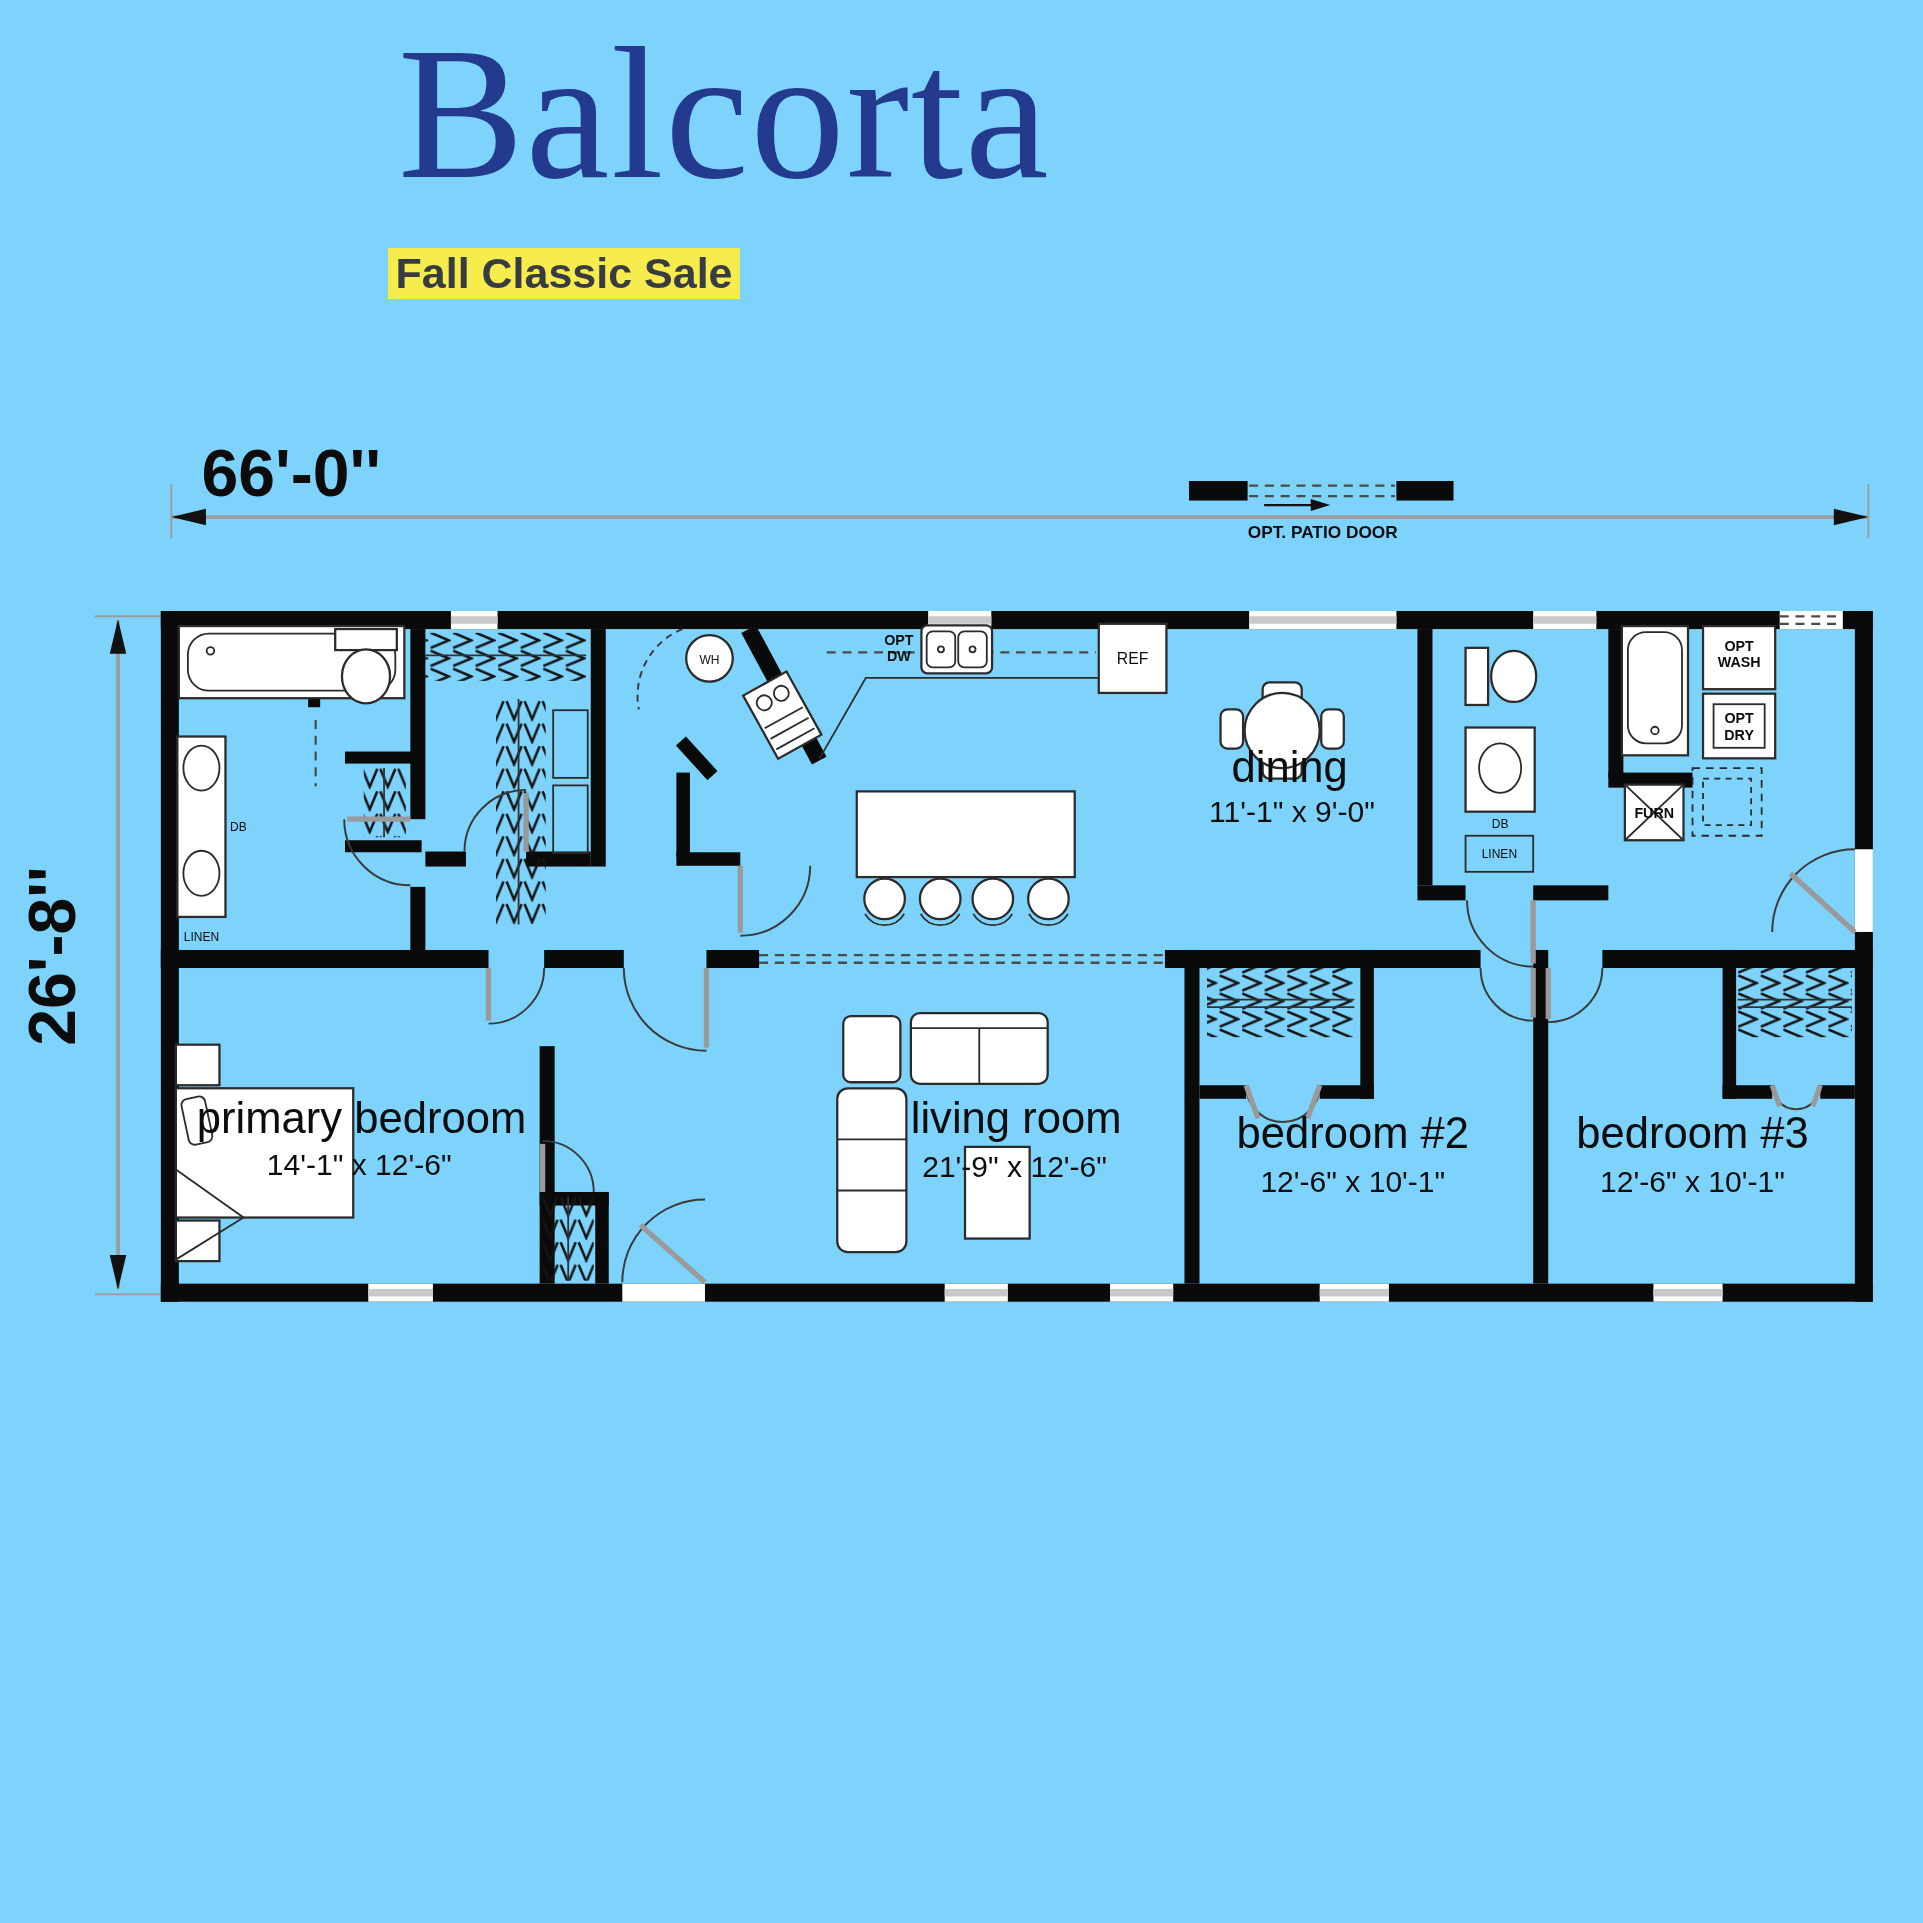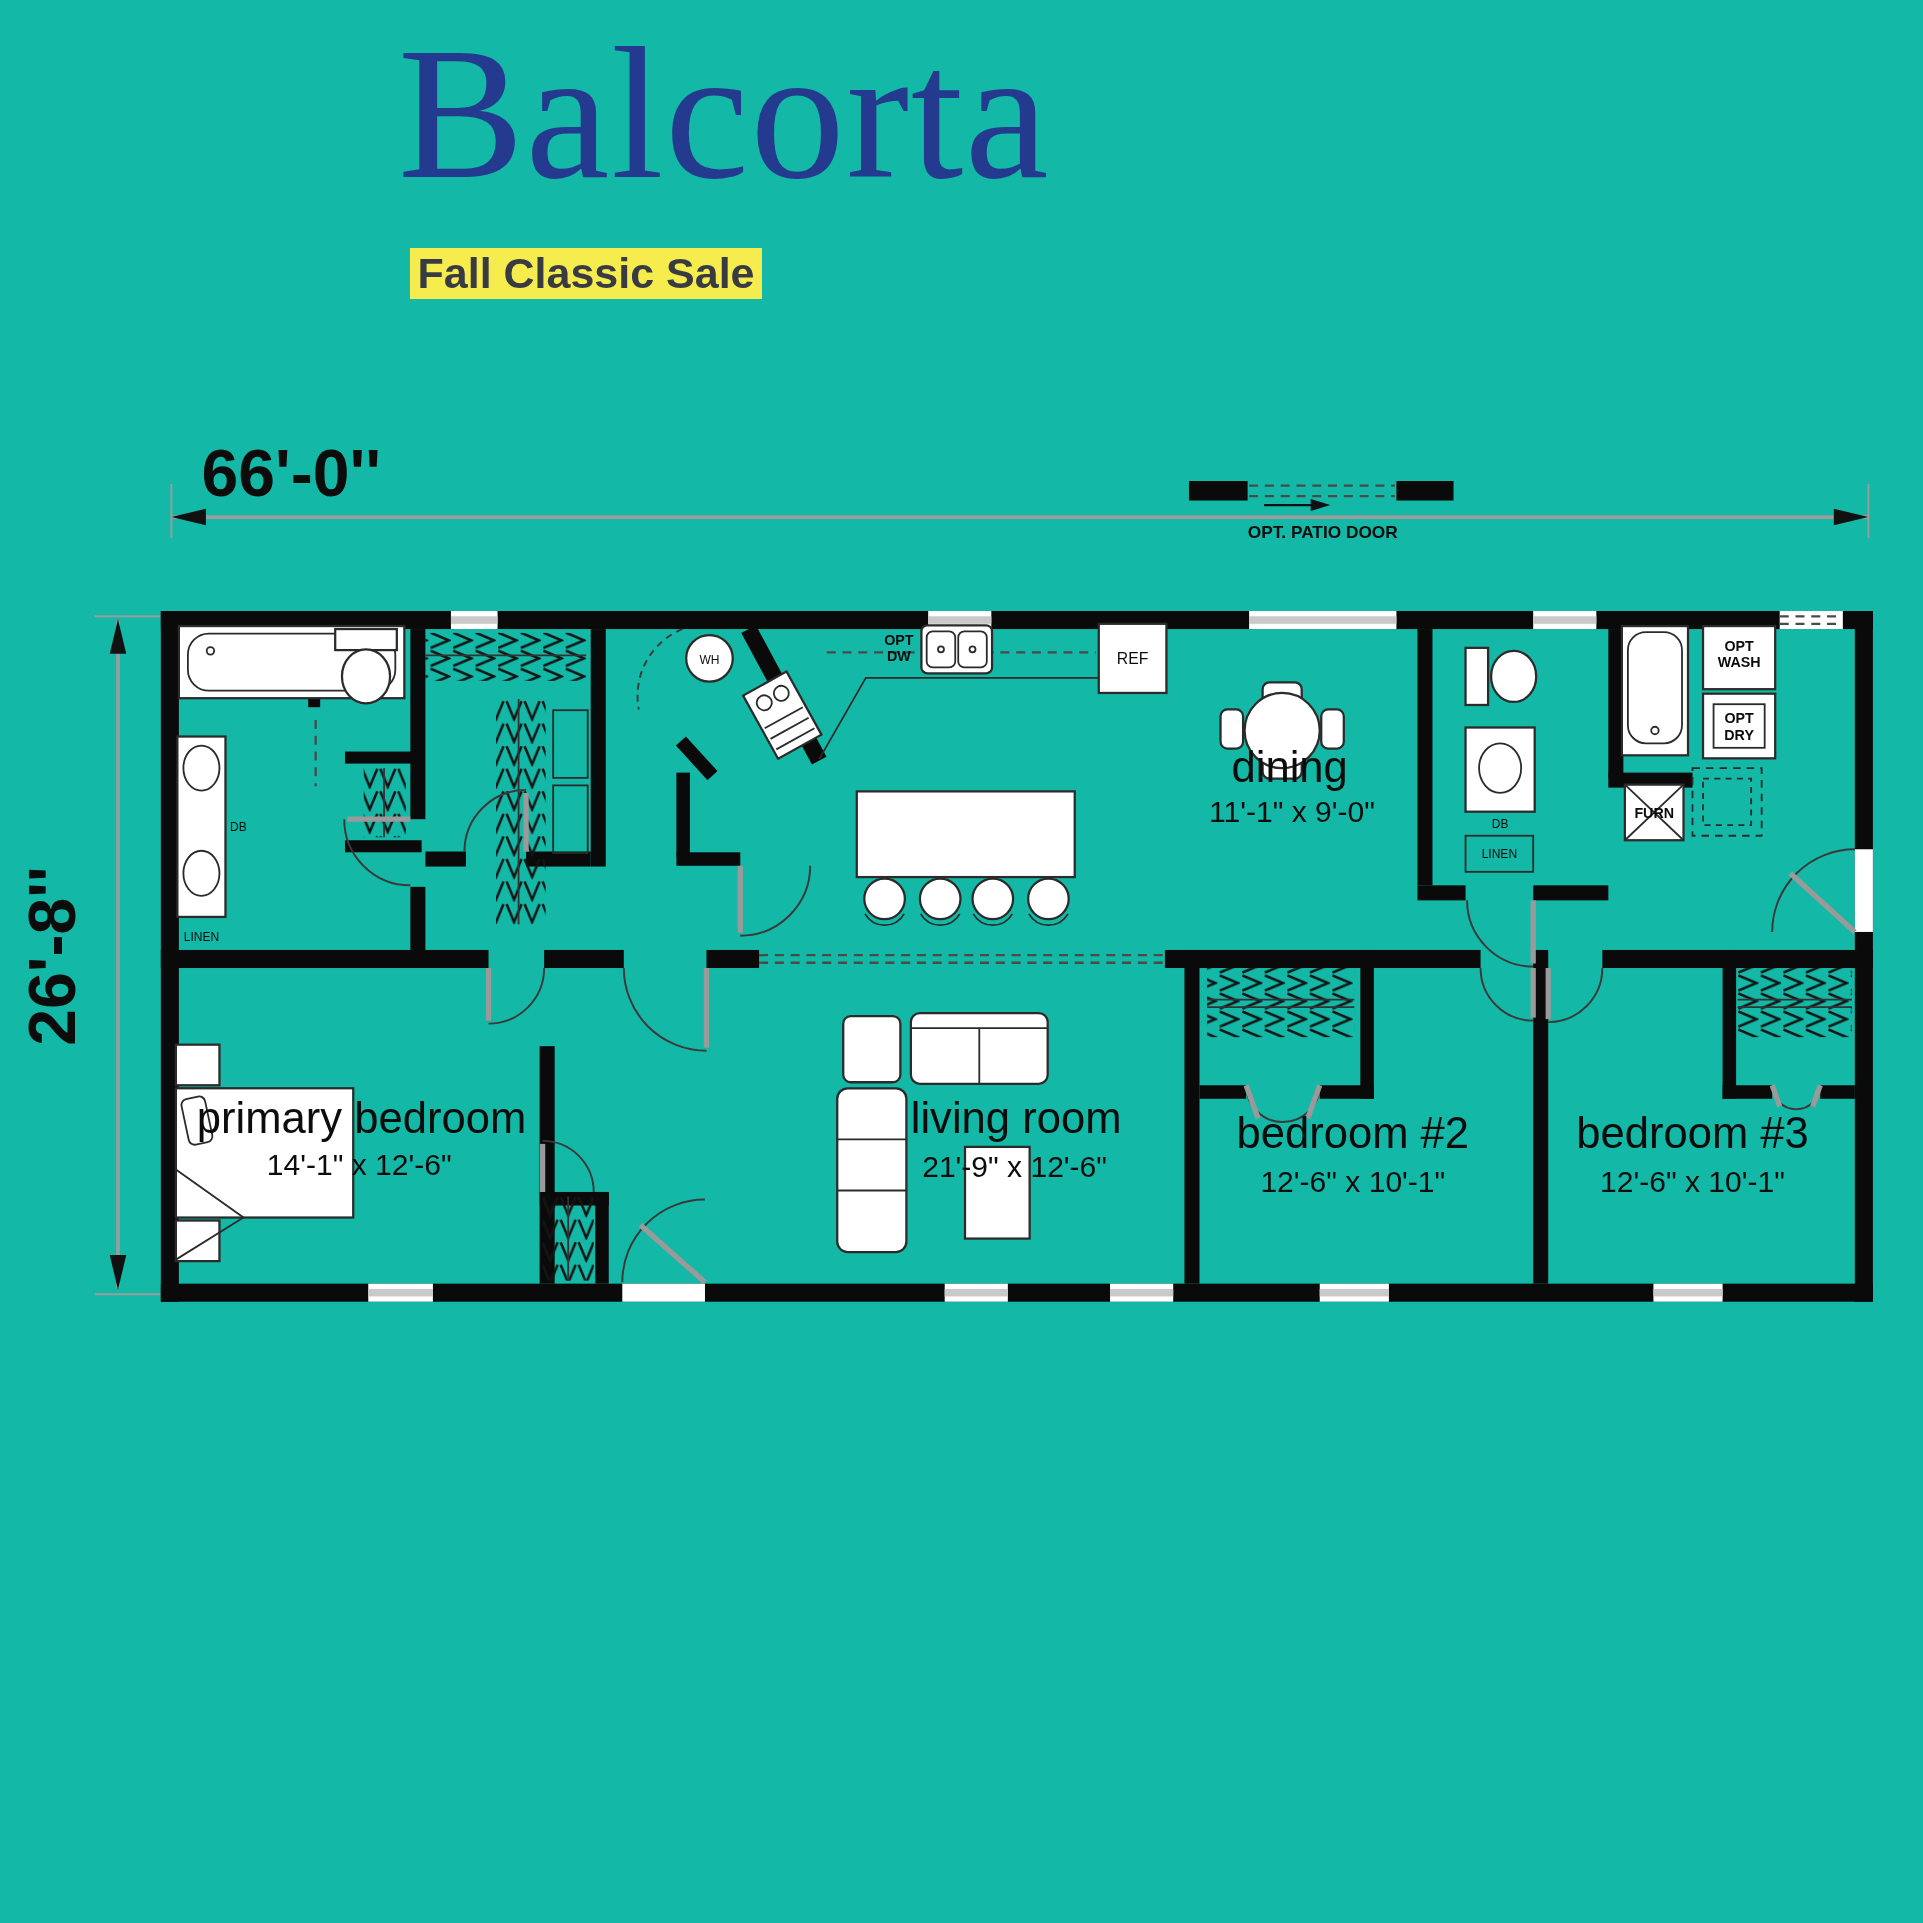--- a/index.html
+++ b/index.html
@@ -1,20 +1,20 @@
 <!DOCTYPE html>
 <html style="font-size:12px"><head>
 <meta charset="utf-8">
 <style>
   html,body{margin:0;padding:0;background:#ffffff;}
-  #page{position:relative;width:1924px;height:1924px;background:#14b8a6;overflow:hidden;
+  #page{position:relative;width:1924px;height:1924px;background:#7dd3fc;overflow:hidden;
         font-family:"Liberation Sans", sans-serif;}
   #plan-title{position:absolute;left:398px;top:12px;font-family:"Liberation Serif", serif;
         font-size:189px;line-height:1.08;color:#243a8e;letter-spacing:1.5px;white-space:nowrap;}
-  #sale-banner{position:absolute;left:410px;top:248px;background:#f7ec4d;color:#383c42;
+  #sale-banner{position:absolute;left:388px;top:248px;background:#f7ec4d;color:#383c42;
         font-size:43px;font-weight:700;line-height:1.16;padding:0.8px 7.5px;white-space:nowrap;}
   svg{position:absolute;left:0;top:0;}
   .wall{fill:#0a0a0a;}
   .wln{stroke:#0a0a0a;fill:none;}
   .thin{stroke:#2b2b2b;stroke-width:3;fill:#ffffff;}
   .thin2{stroke:#2b2b2b;stroke-width:2.4;fill:none;}
   .arc{stroke:#3a3a3a;stroke-width:2.6;fill:none;}
   .leaf{stroke:#9a9a9a;stroke-width:7;}
   .dash{stroke:#4a4a4a;stroke-width:3;fill:none;stroke-dasharray:12 9;}
   .dimln{stroke:#9c9c9c;stroke-width:5;fill:none;}

